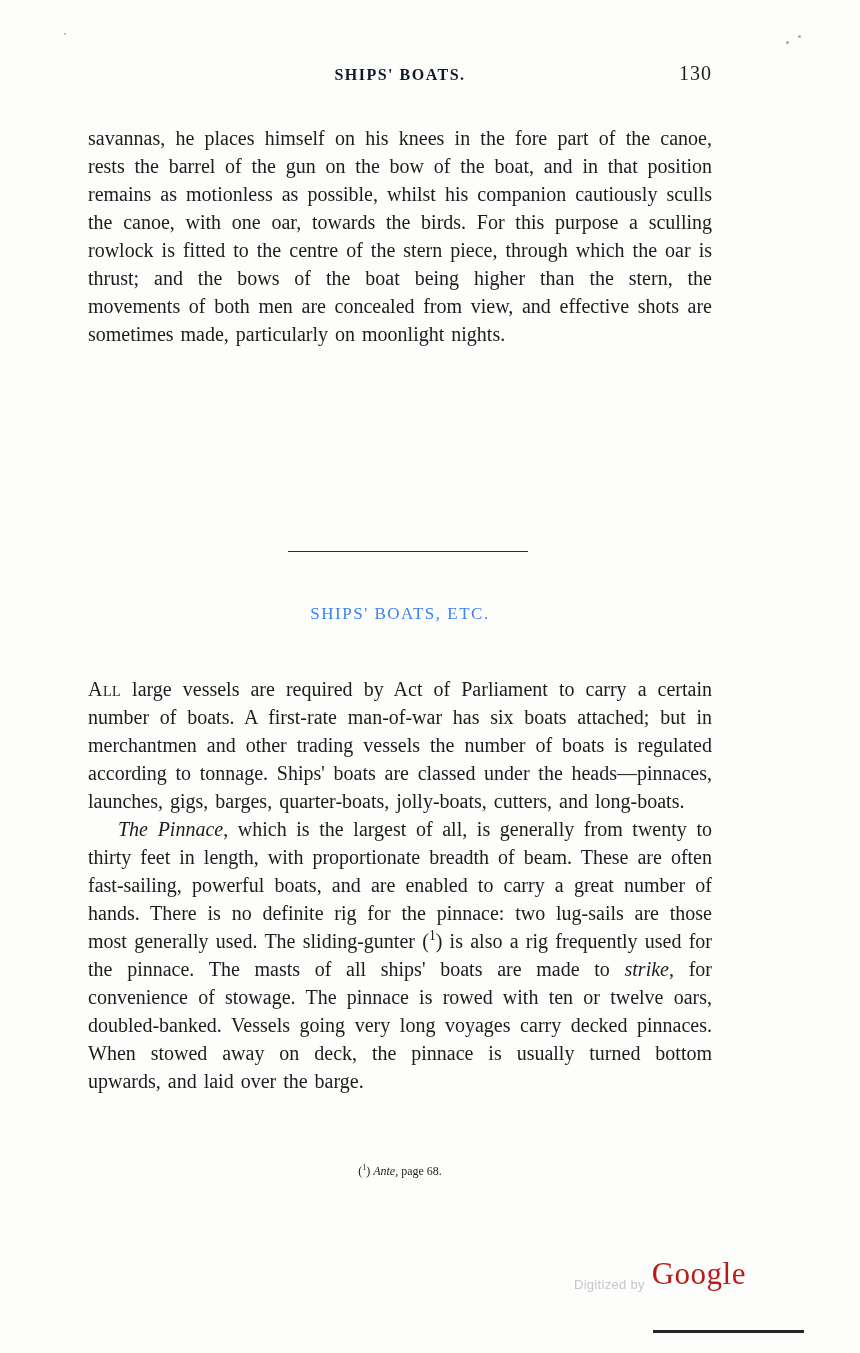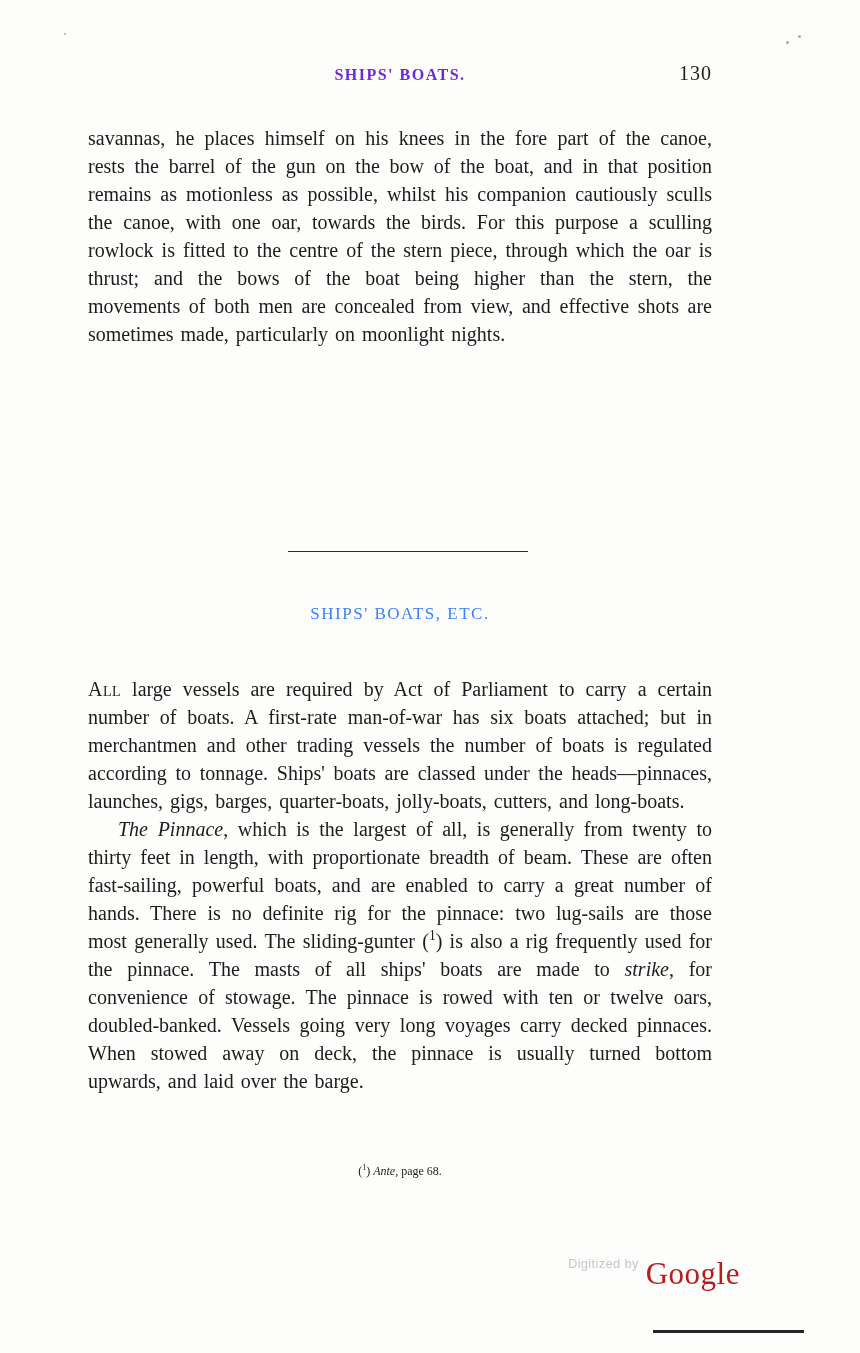--- a/index.html
+++ b/index.html
@@ -37,21 +37,21 @@
     left: 88px;
     width: 624px;
     height: 26px;
   }
   .head-title {
     display: block;
     text-align: center;
     font-size: 16px;
     font-weight: bold;
     letter-spacing: 1.5px;
-    color: #6d28d9;
+    color: #0f172a;
   }
   .page-number {
     position: absolute;
     right: 0;
     top: -4px;
     font-size: 20px;
     letter-spacing: 1px;
     color: #1f1f1f;
   }
 
@@ -111,23 +111,23 @@
     width: 624px;
     text-align: center;
     font-size: 12px;
     color: #1e1e1e;
   }
 
   
   .watermark {
     position: absolute;
     top: 1256px;
-    right: 120px;
+    right: 114px;
     display: flex;
-    align-items: flex-start;
+    align-items: flex-end;
     gap: 7px;
   }
   .wm-prefix {
     font-family: "Liberation Sans", sans-serif;
     font-size: 13px;
     color: #c4c7ca;
     letter-spacing: 0.3px;
   }
   .wm-logo {
     font-family: "Liberation Serif", "DejaVu Serif", serif;

